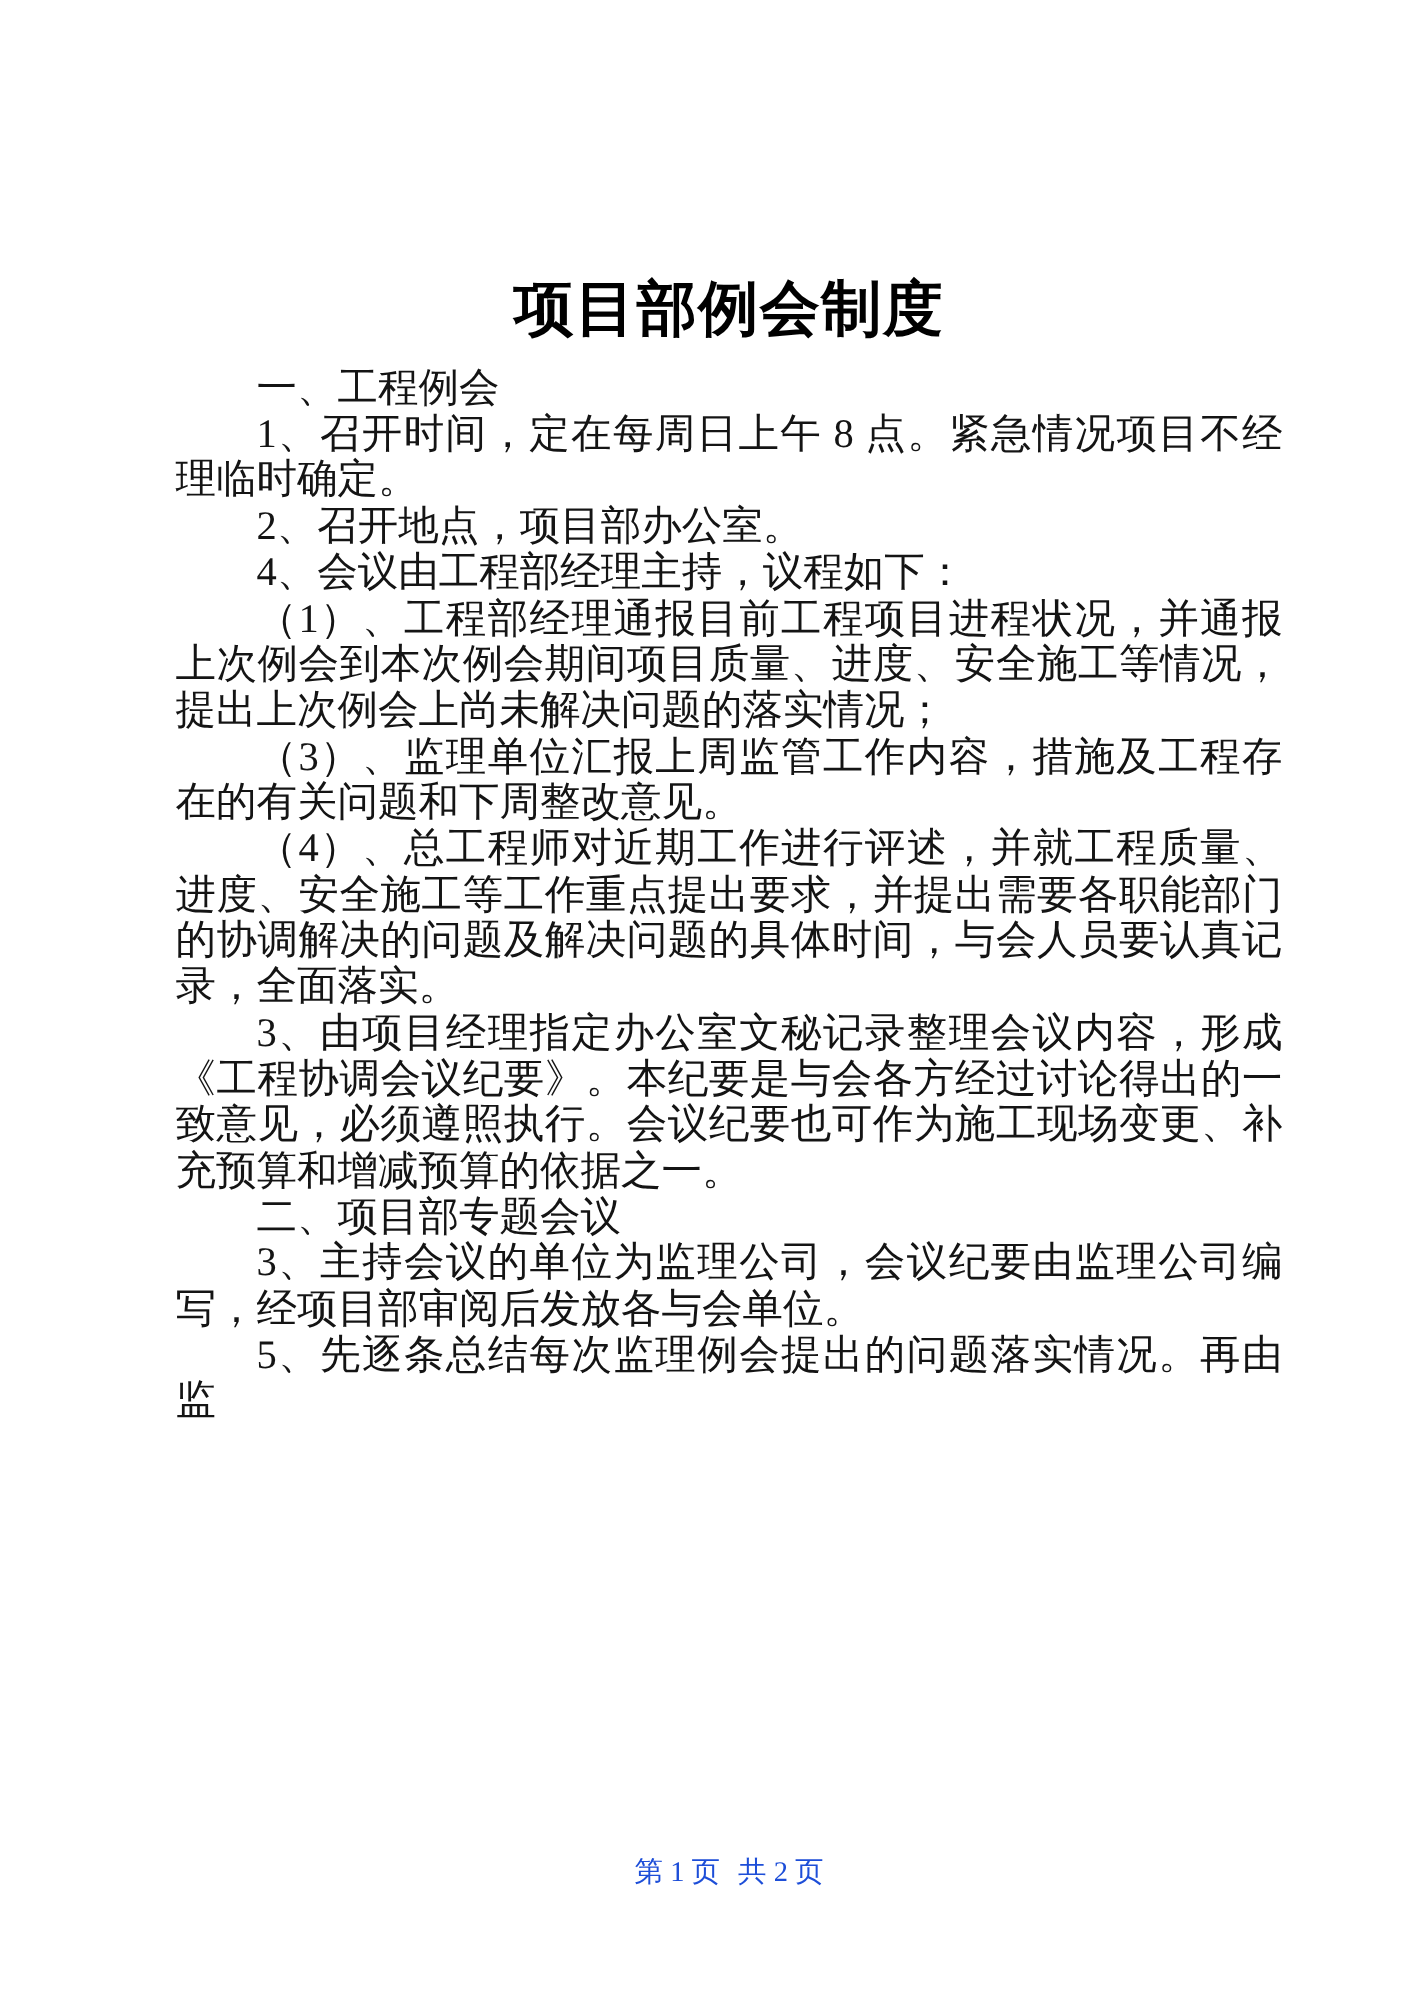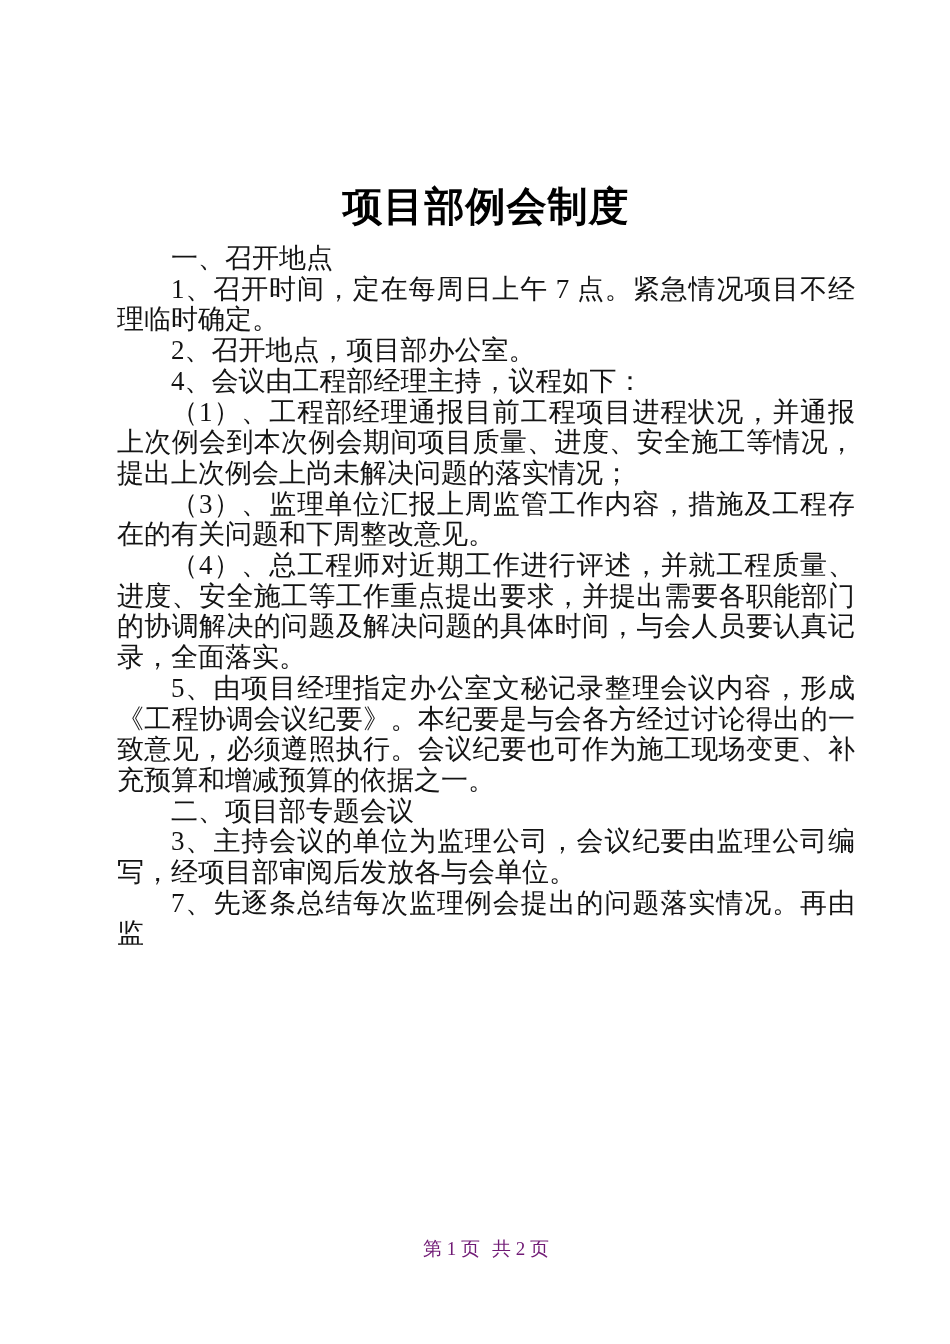--- a/index.html
+++ b/index.html
@@ -43,44 +43,44 @@
     color: #141414;
   }
   .footer {
     position: absolute;
     left: 117px;
     top: 1237px;
     width: 738px;
     text-align: center;
     font-size: 19px;
     line-height: 24px;
-    color: #701a75;
+    color: #1d4ed8;
   }
   .footer .gap {
     display: inline-block;
     width: 12px;
   }
 </style>
 </head>
 <body>
 
 <div class="page">
   <div class="content">
 
     <h1 class="doc-title">项目部例会制度</h1>
 
-    <p class="para">一、召开地点</p>
-    <p class="para">1、召开时间，定在每周日上午 7 点。紧急情况项目不经理临时确定。</p>
+    <p class="para">一、工程例会</p>
+    <p class="para">1、召开时间，定在每周日上午 8 点。紧急情况项目不经理临时确定。</p>
     <p class="para">2、召开地点，项目部办公室。</p>
     <p class="para">4、会议由工程部经理主持，议程如下：</p>
     <p class="para">（1）、工程部经理通报目前工程项目进程状况，并通报上次例会到本次例会期间项目质量、进度、安全施工等情况，提出上次例会上尚未解决问题的落实情况；</p>
     <p class="para">（3）、监理单位汇报上周监管工作内容，措施及工程存在的有关问题和下周整改意见。</p>
     <p class="para">（4）、总工程师对近期工作进行评述，并就工程质量、进度、安全施工等工作重点提出要求，并提出需要各职能部门的协调解决的问题及解决问题的具体时间，与会人员要认真记录，全面落实。</p>
-    <p class="para">5、由项目经理指定办公室文秘记录整理会议内容，形成《工程协调会议纪要》。本纪要是与会各方经过讨论得出的一致意见，必须遵照执行。会议纪要也可作为施工现场变更、补充预算和增减预算的依据之一。</p>
+    <p class="para">3、由项目经理指定办公室文秘记录整理会议内容，形成《工程协调会议纪要》。本纪要是与会各方经过讨论得出的一致意见，必须遵照执行。会议纪要也可作为施工现场变更、补充预算和增减预算的依据之一。</p>
     <p class="para">二、项目部专题会议</p>
     <p class="para">3、主持会议的单位为监理公司，会议纪要由监理公司编写，经项目部审阅后发放各与会单位。</p>
-    <p class="para">7、先逐条总结每次监理例会提出的问题落实情况。再由监</p>
+    <p class="para">5、先逐条总结每次监理例会提出的问题落实情况。再由监</p>
   </div>
 
   <div class="footer">
     <span>第 1 页</span><span class="gap"></span><span>共 2 页</span>
   </div>
 </div>
 
 </body></html>

